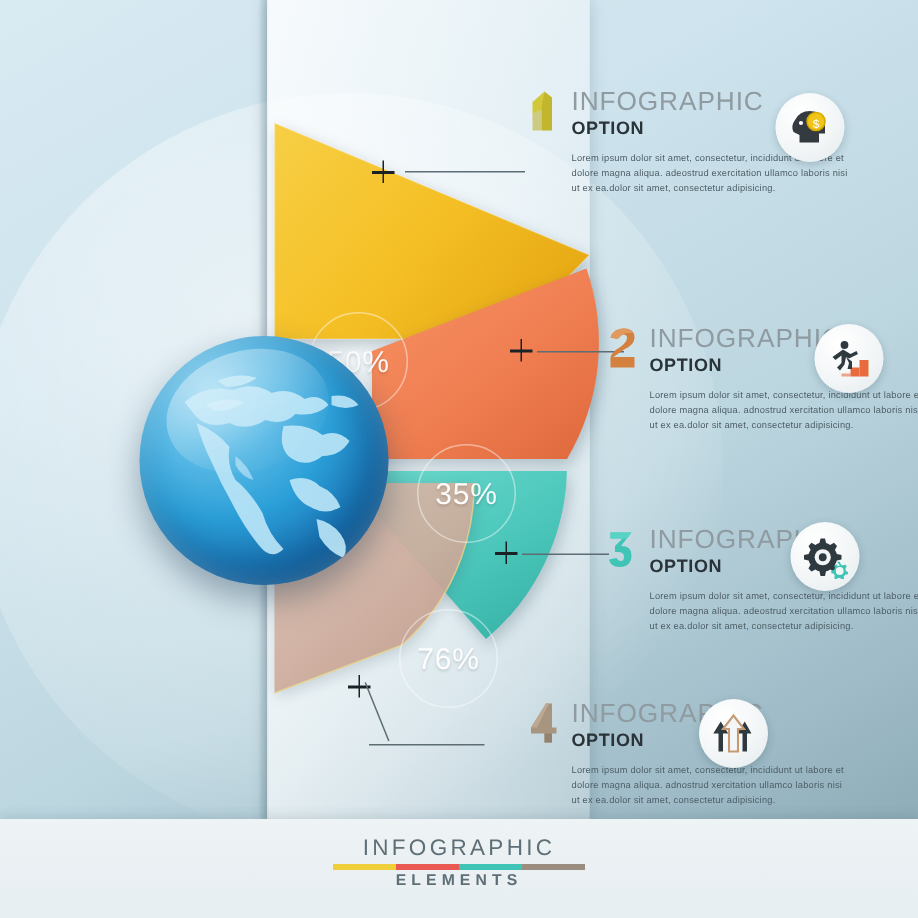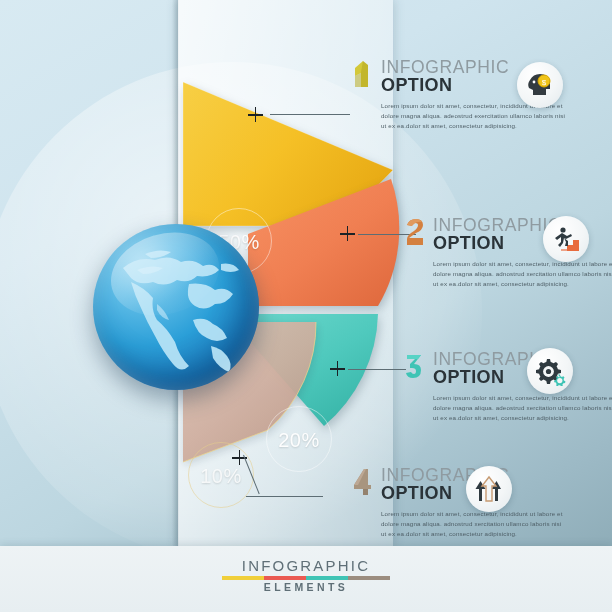--- a/index.html
+++ b/index.html
@@ -139,21 +139,21 @@
   .num svg { display: block; }
   .titles { padding-top: 1px; }
   .t1 {
     font-size: 17.5px;
     letter-spacing: 0.6px;
     color: #8f9ba1;
     font-weight: 400;
     line-height: 17px;
   }
   .t2 {
-    font-size: 18px;
+    font-size: 12px;
     letter-spacing: 0.4px;
     color: #2a3338;
     font-weight: 700;
     line-height: 19px;
   }
   .body-txt {
     margin-top: 6px;
     margin-left: 29px;
     width: 185px;
     font-size: 6.2px;
@@ -263,22 +263,22 @@
             <stop offset="50%" stop-color="#cfae9e"></stop>
             <stop offset="100%" stop-color="#bb9687"></stop>
           </linearGradient>
         </defs>
         <path d="M 5 248 L 138 248 A 142 142 0 0 1 90 356 L 5 388 Z" fill="url(#g4)" opacity="0.93" style="filter: drop-shadow(1px 3px 5px rgba(40,70,85,0.22));"></path>
         <path d="M 138 248 A 142 142 0 0 1 90 356 L 5 388" fill="none" stroke="rgba(236,214,140,0.75)" stroke-width="1"></path>
       </svg>
     </div>
 
     <div class="pct" id="pct-1">50%</div>
-    <div class="pct" id="pct-3">20%</div>
-    <div class="pct" id="pct-4">10%</div>
+    <div class="pct" id="pct-2">35%</div>
+    <div class="pct" id="pct-3">76%</div>
   </div>
 
   <div class="globe">
     <svg class="land" width="166" height="166" viewBox="0 0 166 166">
       <g fill="#b9e4f7" opacity="0.92">
         <path d="M30 44 Q44 32 62 36 Q76 30 88 38 Q100 34 110 42 Q120 38 126 46
                  Q118 54 104 52 Q96 60 84 56 Q72 64 60 58 Q46 62 38 54 Z"></path>
         <path d="M38 58 Q52 64 60 74 Q58 86 64 96 Q74 104 82 118 Q86 132 96 142
                  Q88 150 80 140 Q70 128 62 112 Q54 98 48 84 Q42 72 38 58 Z"></path>
         <path d="M96 60 Q112 58 122 66 Q132 62 140 70 Q134 80 122 80 Q112 88 102 82

